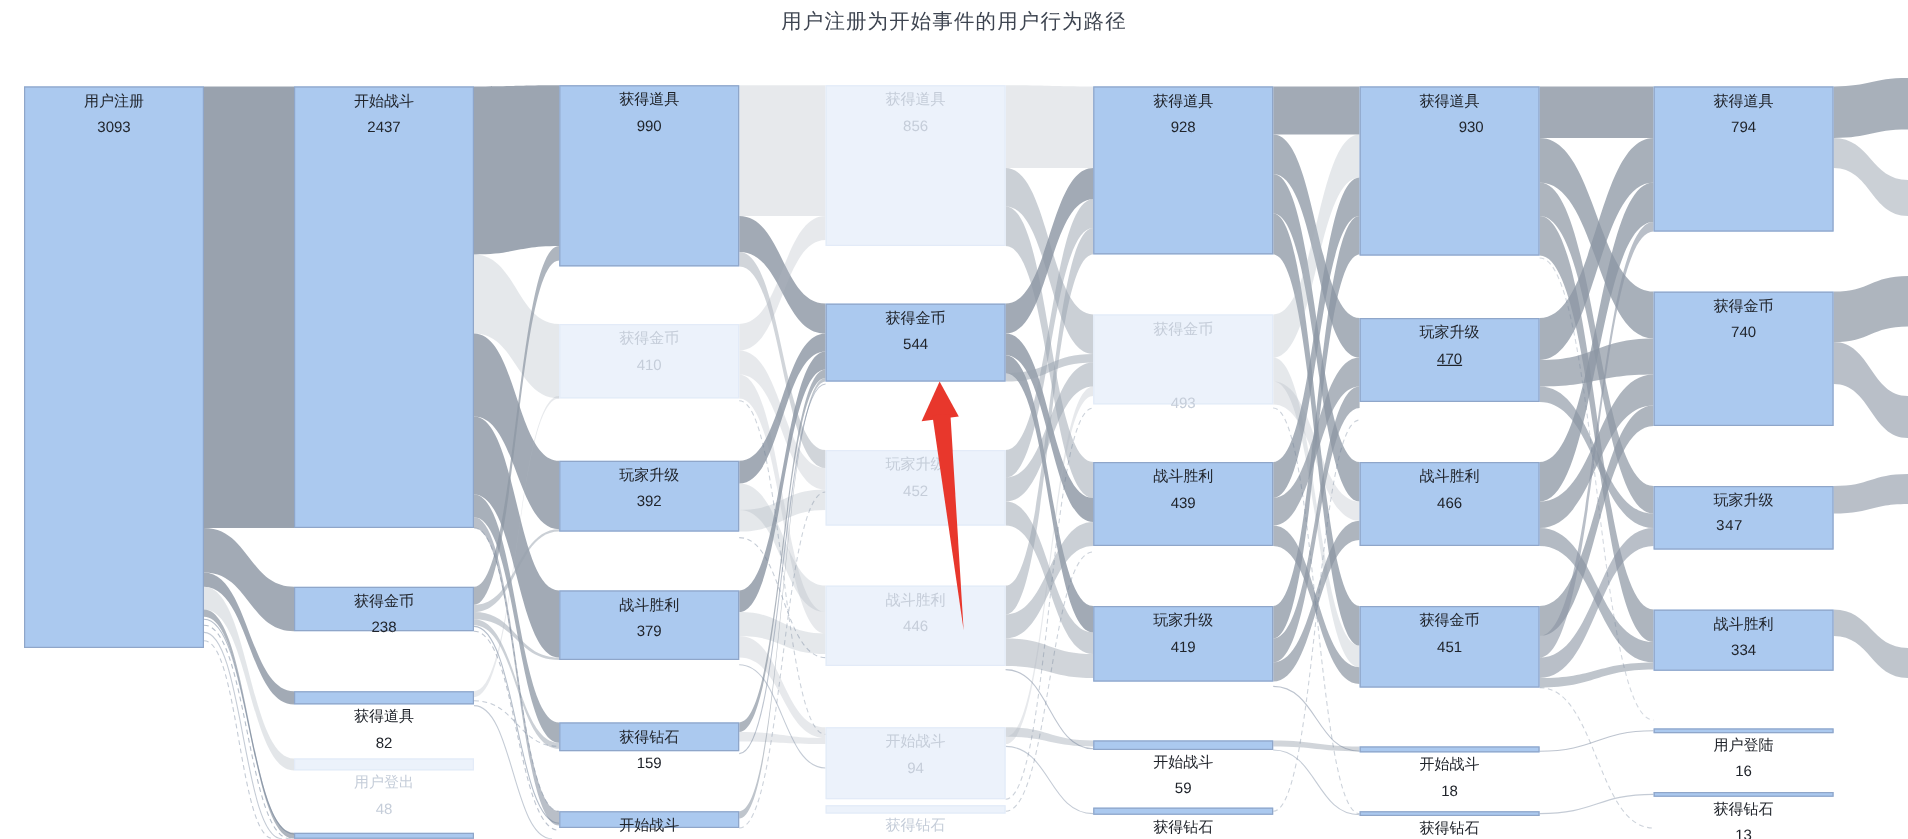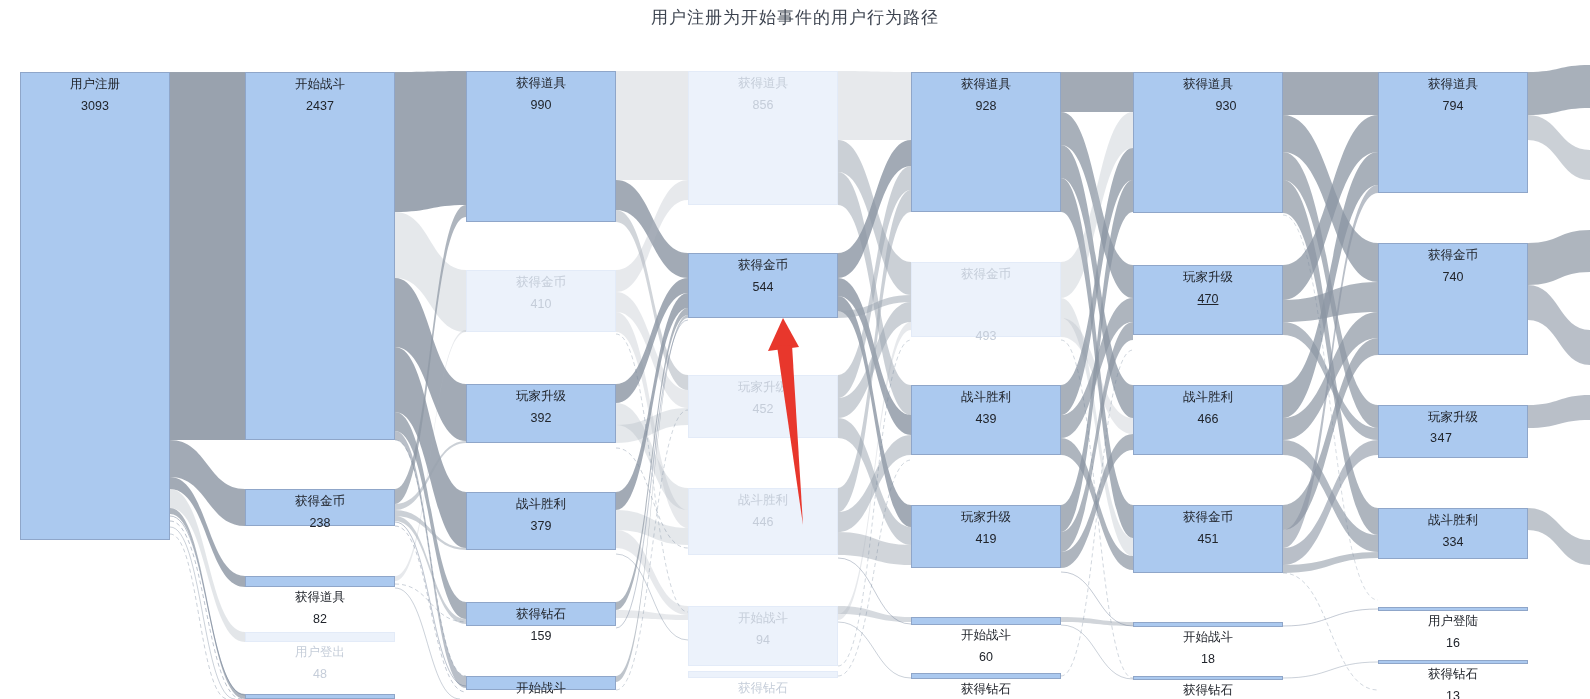--- a/index.html
+++ b/index.html
@@ -186,21 +186,21 @@
     <div class="nlbl f" style="left: 911px; top: 267px; width: 150px;">获得金币</div>
     <div class="nlbl f" style="left: 911px; top: 289px; width: 150px; margin-top: 40px;">493</div>
     <div class="node" style="left: 911px; top: 385px; width: 150px; height: 70px;"></div>
     <div class="nlbl" style="left: 911px; top: 390px; width: 150px;">战斗胜利</div>
     <div class="nlbl" style="left: 911px; top: 412px; width: 150px;">439</div>
     <div class="node" style="left: 911px; top: 505px; width: 150px; height: 63px;"></div>
     <div class="nlbl" style="left: 911px; top: 510px; width: 150px;">玩家升级</div>
     <div class="nlbl" style="left: 911px; top: 532px; width: 150px;">419</div>
     <div class="node" style="left: 911px; top: 617px; width: 150px; height: 8px;"></div>
     <div class="nlbl" style="left: 911px; top: 628px; width: 150px;">开始战斗</div>
-    <div class="nlbl" style="left: 911px; top: 650px; width: 150px;">60</div>
+    <div class="nlbl" style="left: 911px; top: 650px; width: 150px;">59</div>
     <div class="node" style="left: 911px; top: 673px; width: 150px; height: 6px;"></div>
     <div class="nlbl" style="left: 911px; top: 682px; width: 150px;">获得钻石</div>
     <div class="node" style="left: 1133px; top: 72px; width: 150px; height: 141px;"></div>
     <div class="nlbl" style="left: 1133px; top: 77px; width: 150px;">获得道具</div>
     <div class="nlbl" style="left: 1133px; top: 99px; width: 150px; margin-left: 18px;">930</div>
     <div class="node" style="left: 1133px; top: 265px; width: 150px; height: 70px;"></div>
     <div class="nlbl" style="left: 1133px; top: 270px; width: 150px;">玩家升级</div>
     <div class="nlbl" style="left: 1133px; top: 292px; width: 150px; text-decoration: underline;">470</div>
     <div class="node" style="left: 1133px; top: 385px; width: 150px; height: 70px;"></div>
     <div class="nlbl" style="left: 1133px; top: 390px; width: 150px;">战斗胜利</div>

